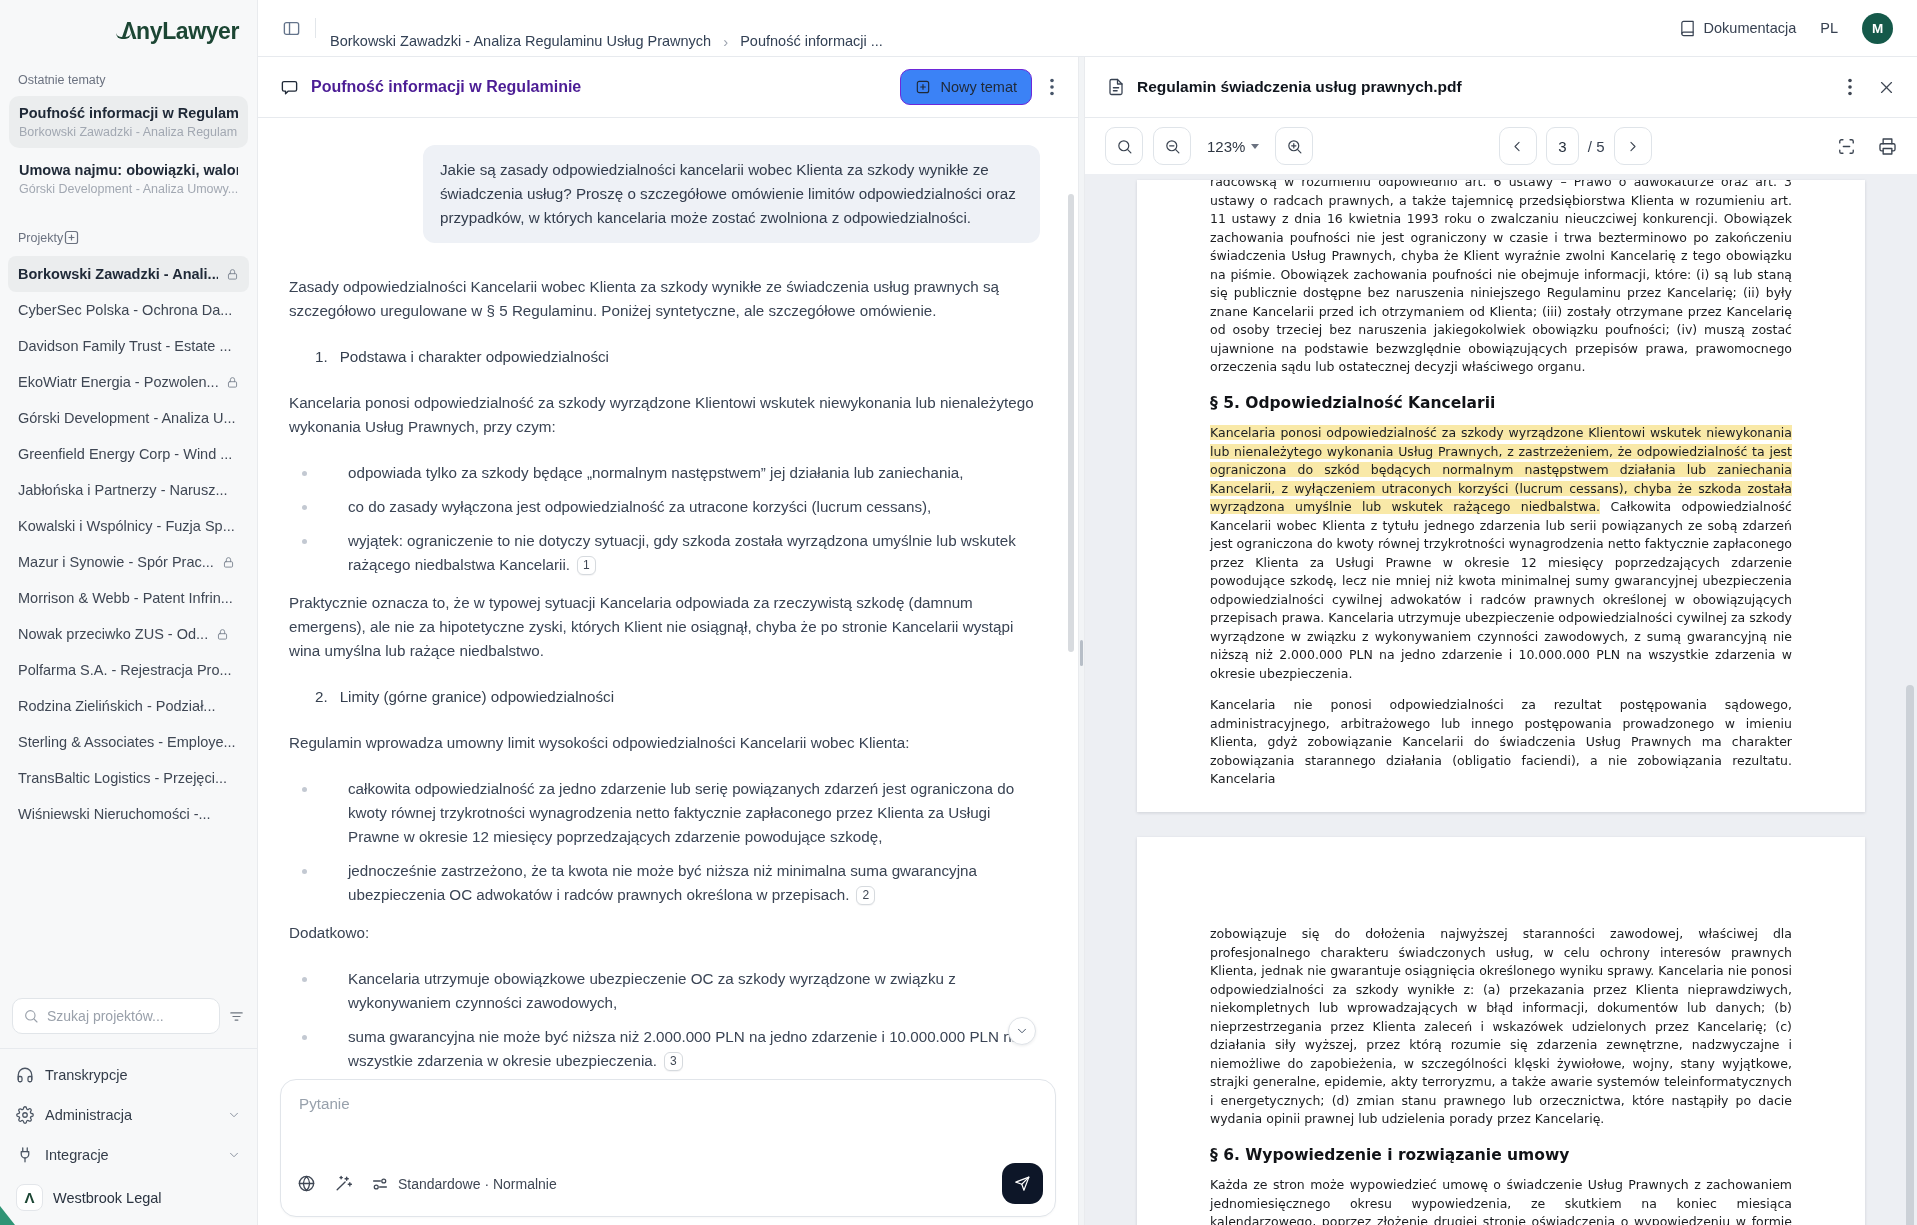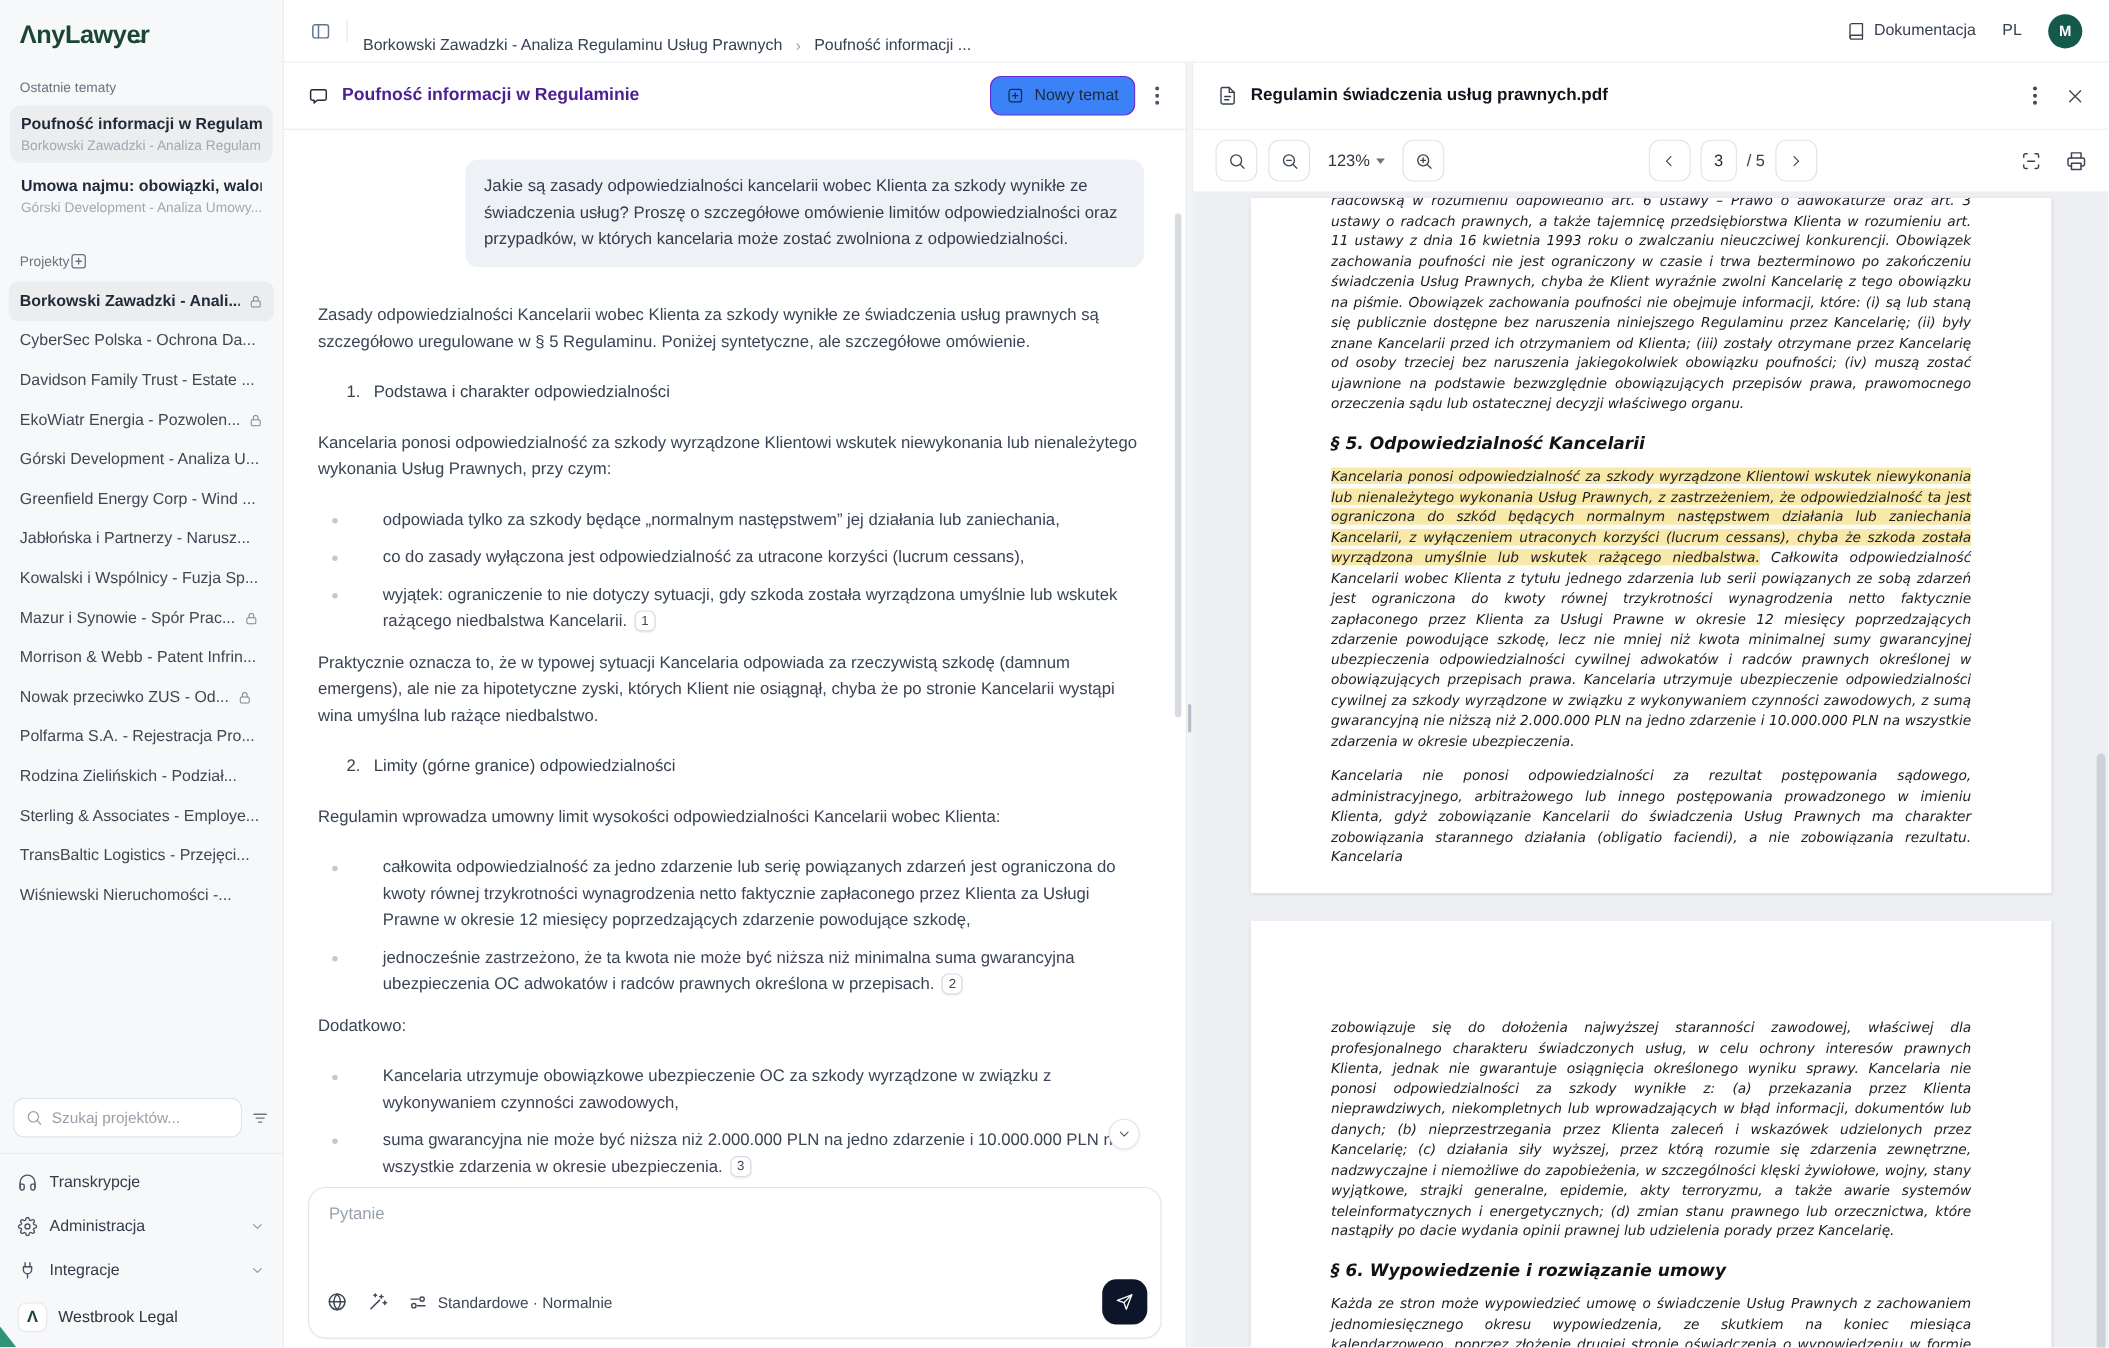--- a/index.html
+++ b/index.html
@@ -5,21 +5,21 @@
   * { margin:0; padding:0; box-sizing:border-box; }
   html,body { width:1917px; height:1225px; overflow:hidden; }
   body { font-family:"Liberation Sans", sans-serif; background:#fff; color:#1f2937; }
   svg { display:block; }
   .ic { stroke:currentColor; fill:none; stroke-width:1.7; stroke-linecap:round; stroke-linejoin:round; }
 
   .app { width:1917px; height:1225px; display:flex; }
 
   
   .sidebar { width:258px; min-width:258px; background:#f7f8f9; border-right:1px solid #e9ebee; display:flex; flex-direction:column; position:relative; }
-  .logo { padding:18px 18px 6px; position:relative; }
+  .logo { padding:18px 18px 6px; position:relative;text-align:right; }
   .logo-text { font-size:23px; font-weight:800; letter-spacing:-0.4px; color:#1c4634; white-space:nowrap; }
   .logo-squig { position:absolute; left:116px; top:33px; width:15px; height:6px; border-bottom:2.5px solid #1c4634; border-radius:0 0 10px 10px; }
   .sec-label { padding:22px 18px 9px; font-size:12.5px; color:#6b7280; }
   .recent-wrap { padding:0 9px; display:flex; flex-direction:column; gap:5px; }
   .recent-item { padding:9px 10px; border-radius:10px; cursor:pointer; }
   .recent-item.active { background:#ebedee; }
   .recent-title { font-size:14.5px; font-weight:700; color:#1f2937; white-space:nowrap; overflow:hidden; }
   .recent-sub { font-size:12.5px; color:#a2a8b2; margin-top:4px; white-space:nowrap; overflow:hidden; }
   .proj-label-row { display:flex; align-items:center; justify-content:flex-start; padding:24px 18px 10px; }
   .proj-label { font-size:12.5px; color:#6b7280; }
@@ -105,21 +105,21 @@
   .page-nav { margin-left:auto; display:flex; align-items:center; gap:9px; }
   .page-box { width:33px; height:38px; border:1px solid #dfe4e9; border-radius:9px; display:flex; align-items:center; justify-content:center; font-size:15px; color:#1f2937; background:#fff; }
   .page-total { font-size:15px; color:#374151; }
   .tool-end { margin-left:auto; display:flex; align-items:center; gap:22px; color:#3a4350; }
 
   .viewer { flex:1; overflow:hidden; background:#edeff3; position:relative; }
   .page { width:728px; margin:0 auto; background:#fff; box-shadow:0 1px 3px rgba(25,35,50,.14); padding:0 73px; overflow:hidden; }
   .pageA { margin-top:6px; height:632px; }
   .pageA-inner { margin-top:-7px; }
   .pageB { margin-top:25px; height:620px; padding-top:88px; }
-  .pdf-text { font-family:"DejaVu Sans", sans-serif; font-size:12.5px; line-height:18.5px; color:#1b1d20; text-align:justify;font-style:italic; }
+  .pdf-text { font-family:"DejaVu Sans", sans-serif; font-size:12.5px; line-height:18.5px; color:#1b1d20; text-align:justify; }
   .pdf-text p { margin:0 0 13px; }
   .pdf-head { font-family:"DejaVu Sans", sans-serif; font-size:15.5px; font-weight:700; color:#111317; margin:17px 0 12px; }
   .hl { background:#f9e9a8; }
   .pdf-scrollbar { position:absolute; right:3px; top:628px; width:8px; height:560px; border-radius:4px; background:#ccd1d7; }
 </style>
 </head>
 <body>
 
 <div class="app">
 

